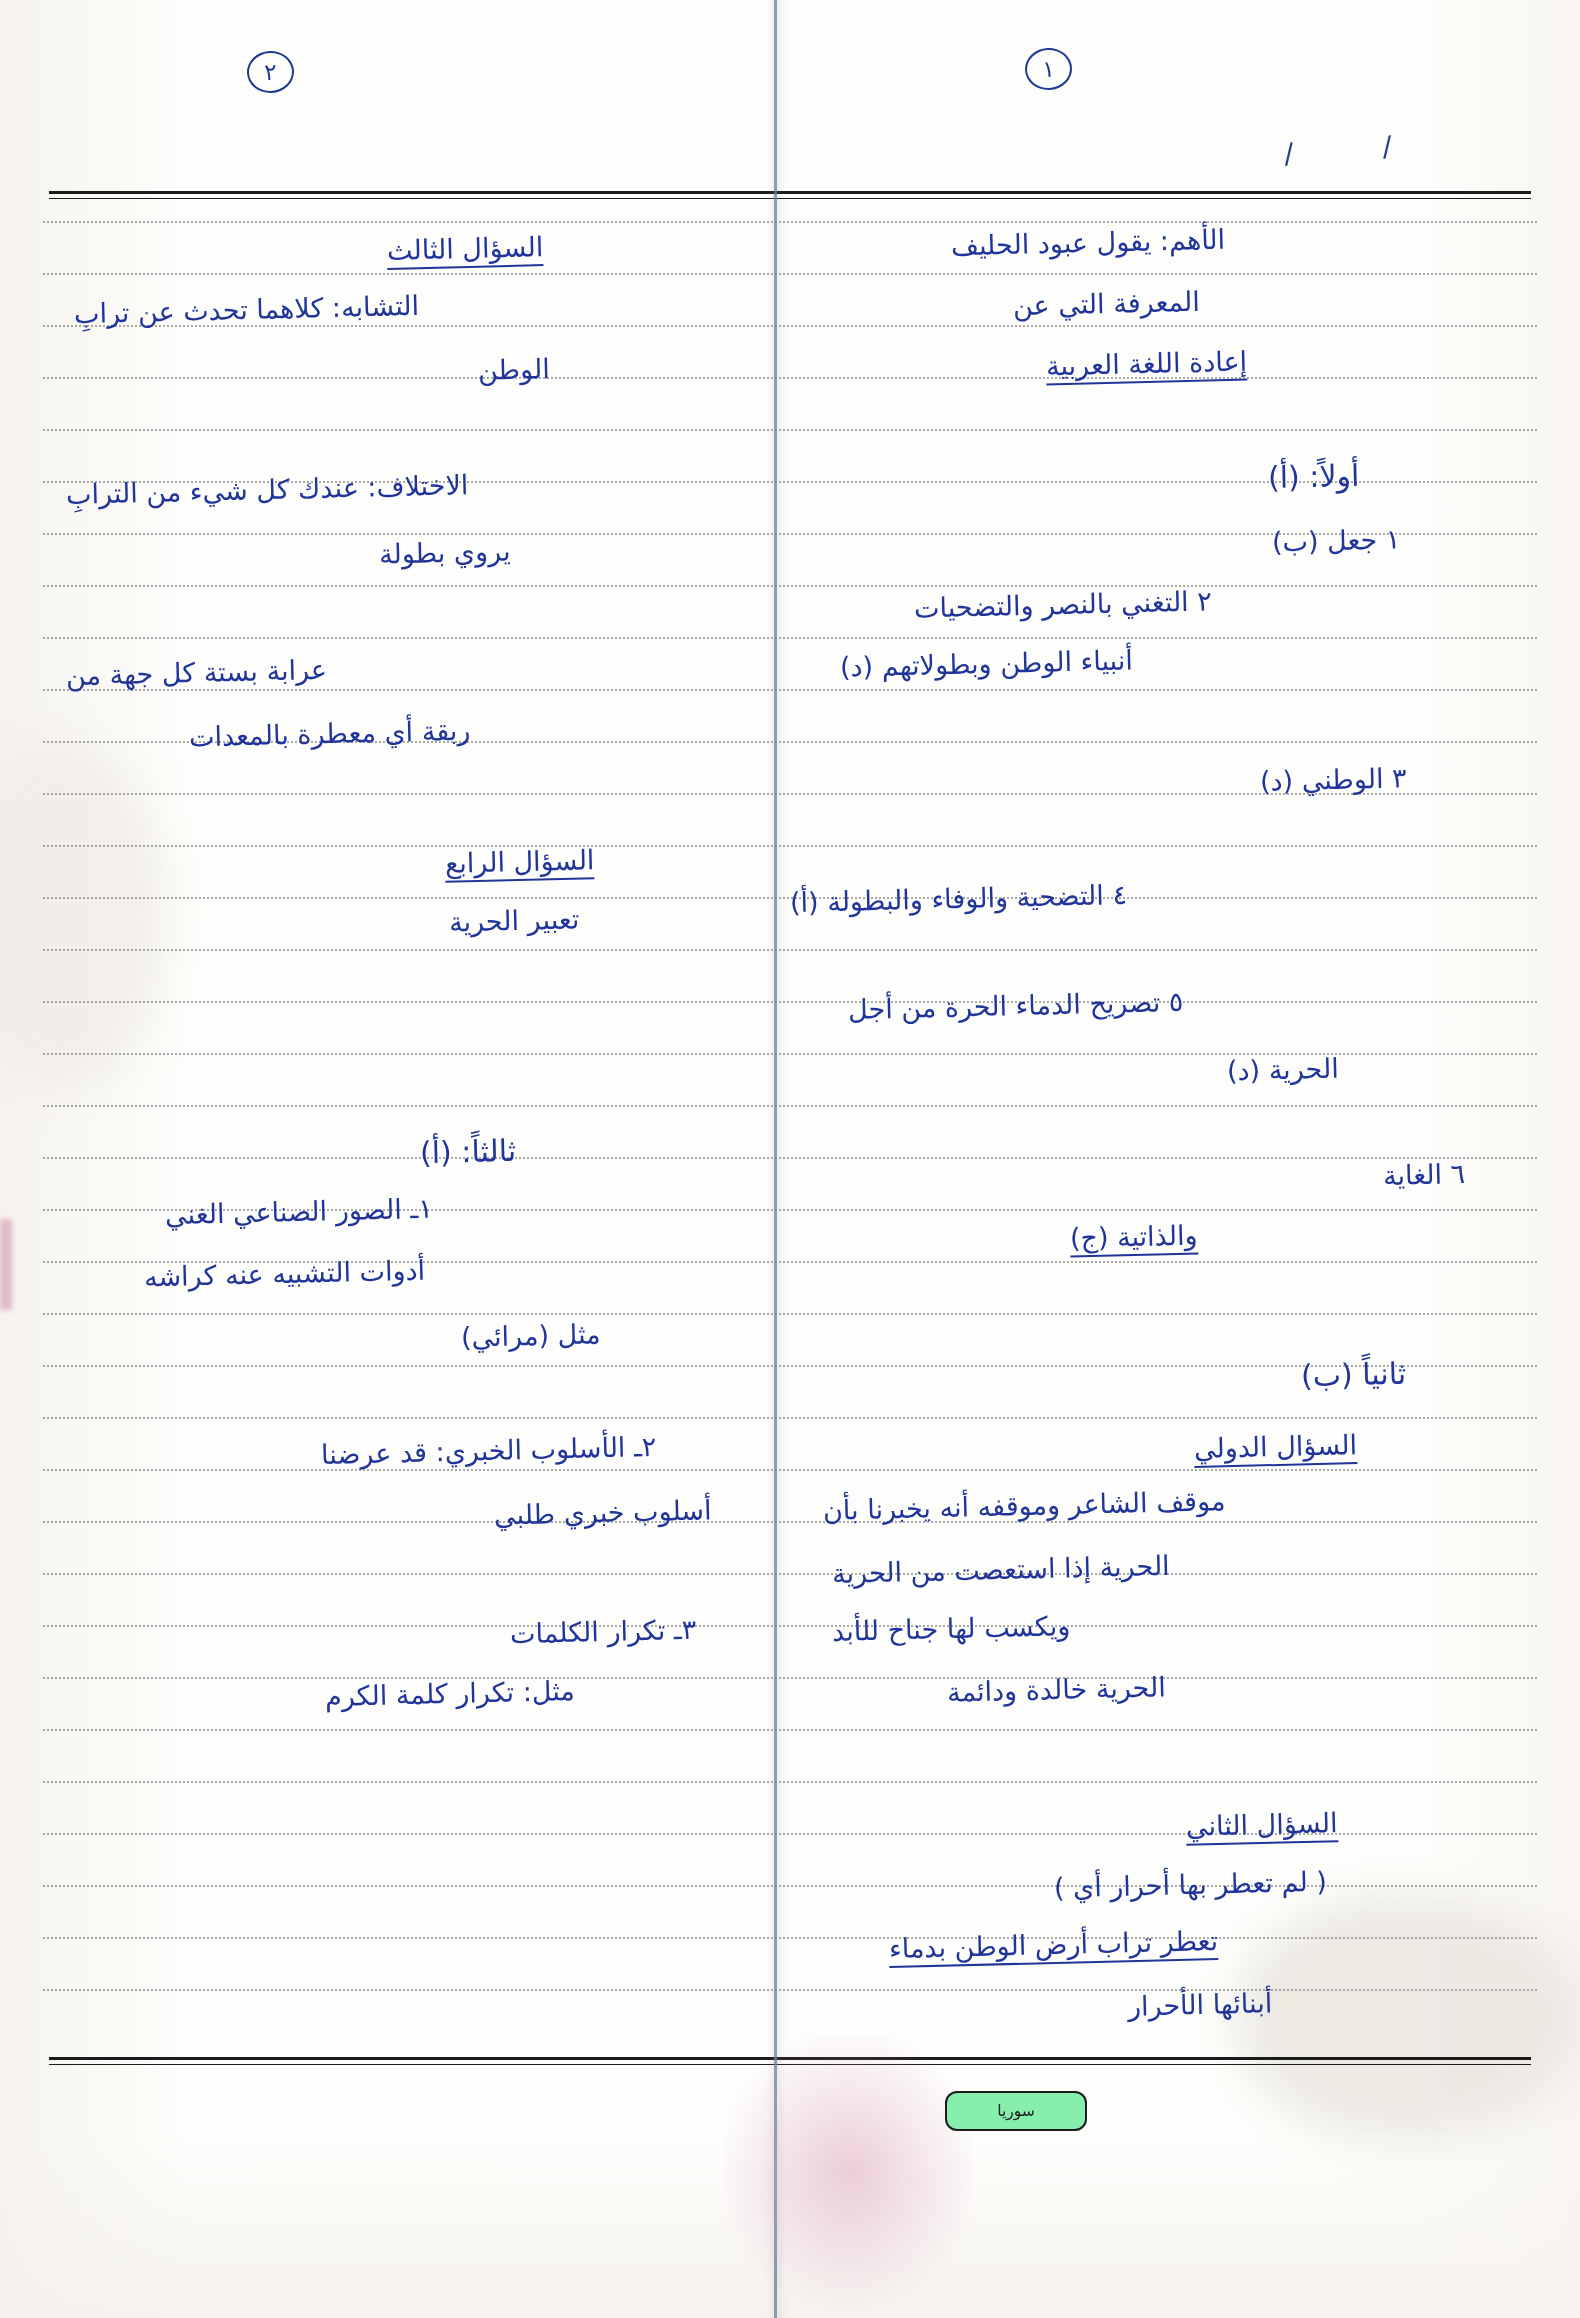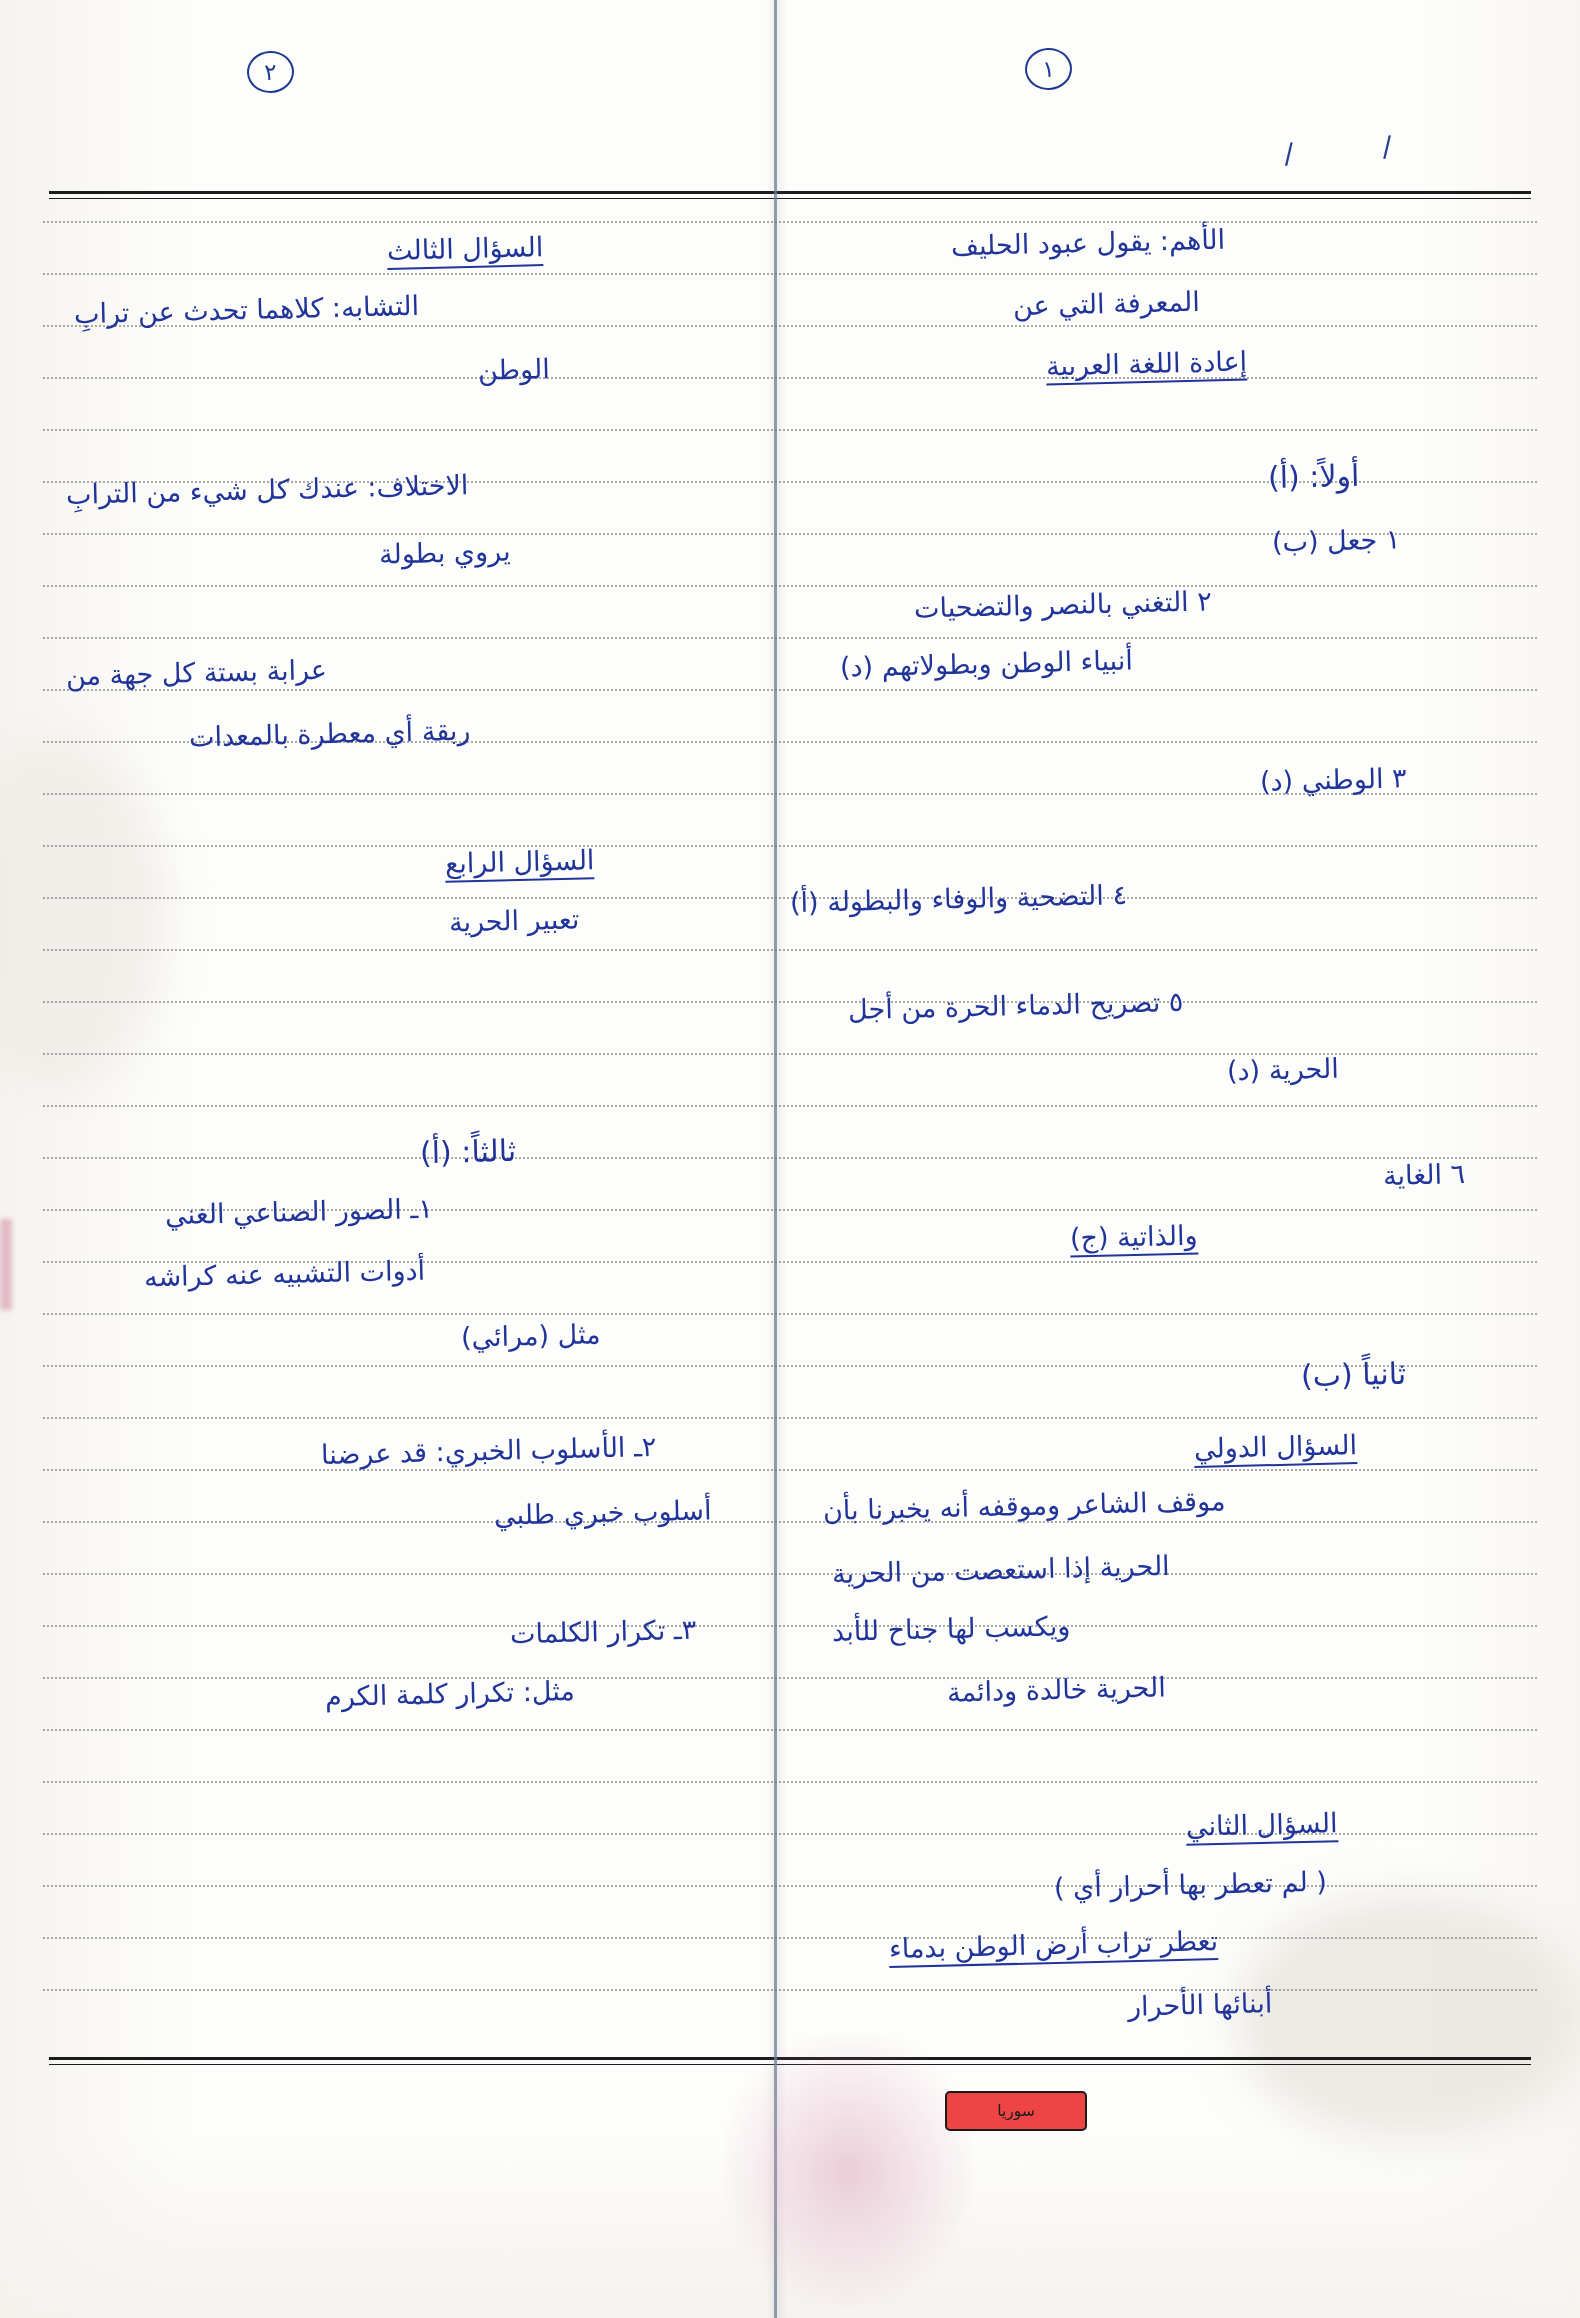--- a/index.html
+++ b/index.html
@@ -126,27 +126,27 @@
   .t1 { transform: rotate(-1.4deg); }
 
   
   .stamp {
     position: absolute;
     top: 2091px;
     left: 945px;
     width: 138px;
     height: 36px;
     border: 2.5px solid #1b1b1b;
-    border-radius: 5px;
+    border-radius: 12px;
     display: flex;
     align-items: center;
     justify-content: center;
     font-size: 15.6px;
     color: #1b1b1b;
-    background: #ef4444;
+    background: #86efac;
   }
   .pink-smudge {
     position: absolute;
     left: 725px;
     top: 2034px;
     width: 247px;
     height: 272px;
     background: radial-gradient(ellipse at center, rgba(214,150,178,0.45) 0%, rgba(214,150,178,0.12) 55%, rgba(255,255,255,0) 75%);
     pointer-events: none;
   }

